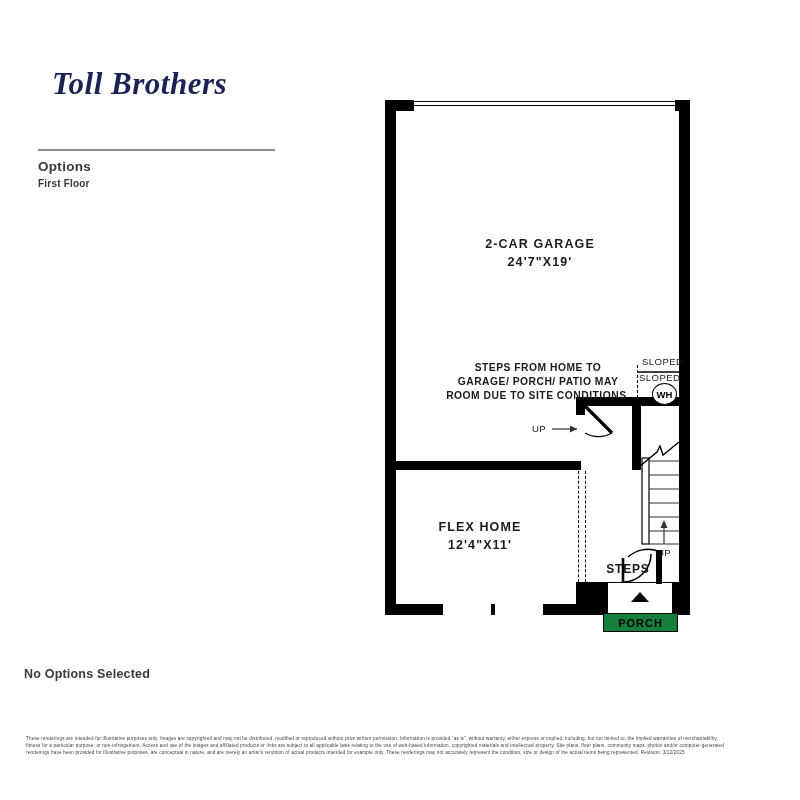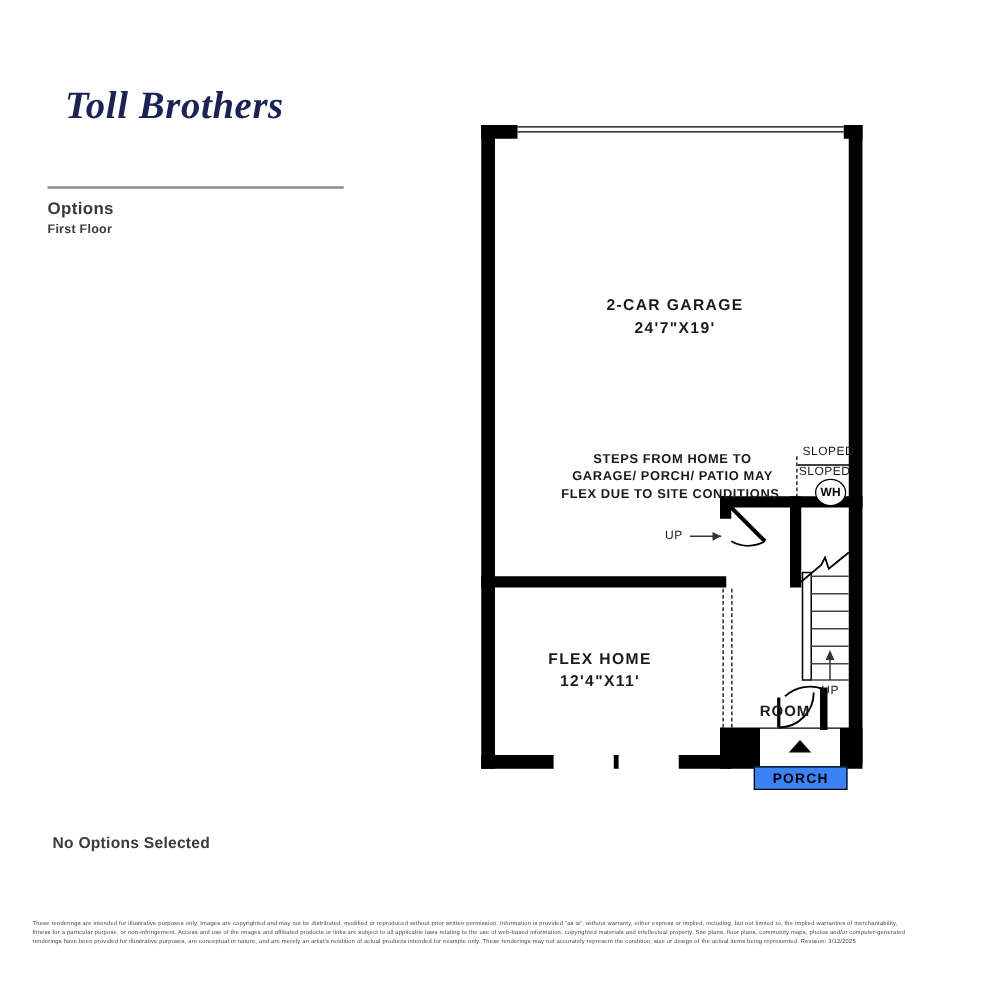--- a/index.html
+++ b/index.html
@@ -29,21 +29,21 @@
   }
   .plan-name{
     position:absolute;left:38px;top:159px;
     font-size:13.5px;font-weight:700;color:#3a3a3a;letter-spacing:0.3px;
   }
   .plan-floor{
     position:absolute;left:38px;top:178px;
     font-size:10px;font-weight:700;color:#3a3a3a;letter-spacing:0.2px;text-align:center;
   }
   .no-options{
-    position:absolute;left:42px;top:667px;
+    position:absolute;left:24px;top:667px;
     font-size:12.5px;font-weight:700;color:#3a3a3a;letter-spacing:0.2px;
   }
   .disclaimer{
     position:absolute;left:26px;top:735px;width:706px;
     font-size:4.6px;line-height:7.1px;color:#3c3c3c;
     letter-spacing:0.18px;
     text-align:left;
   }
 
   
@@ -72,21 +72,21 @@
     position:absolute;border-left:1.2px dashed #000;
   }
   .wh{
     position:absolute;
     width:23px;height:20px;border:1.7px solid #000;border-radius:50%;
     font-size:9.5px;font-weight:700;color:#000;
     display:flex;align-items:center;justify-content:center;
     letter-spacing:0.2px;background:#fff;
   }
   .porch-box{
-    position:absolute;border:1.6px solid #000;background:#3b82f6;
+    position:absolute;border:1.6px solid #000;background:#15803d;
     font-size:11px;font-weight:700;letter-spacing:1px;color:#000;
     display:flex;align-items:center;justify-content:center;
     padding:0 3px;
   }
   .tri{
     position:absolute;width:0;height:0;
     border-left:9px solid transparent;border-right:9px solid transparent;
     border-bottom:10px solid #000;
   }
   svg.olay{position:absolute;left:0;top:0;width:320px;height:545px;overflow:visible;}
@@ -183,33 +183,33 @@
       </g>
 
       <line x1="258" y1="277" x2="300" y2="277" stroke="#000" stroke-width="1.3"></line>
     </svg>
 
     <div class="lbl" style="left:60px;top:142px;width:200px;text-align:center;">2-CAR GARAGE</div>
     <div class="lbl" style="left:60px;top:160px;width:200px;">24'7"X19'</div>
 
     <div class="note" style="left:33px;top:266px;width:250px;">STEPS FROM HOME TO</div>
     <div class="note" style="left:33px;top:280px;width:250px;">GARAGE/ PORCH/ PATIO MAY</div>
-    <div class="note" style="left:33px;top:294px;width:250px;">FLEX DUE TO SITE CONDITIONS.</div>
+    <div class="note" style="left:33px;top:294px;width:250px;">ROOM DUE TO SITE CONDITIONS.</div>
 
     <div class="small" style="left:262px;top:261px;">SLOPED</div>
     <div class="small" style="left:259px;top:277px;">SLOPED</div>
     <div class="wh" style="left:272px;top:288px;">WH</div>
 
     <div class="small" style="left:152px;top:328px;">UP</div>
     <div class="small" style="left:277px;top:452px;">UP</div>
 
     <div class="lbl" style="left:20px;top:425px;width:160px;">FLEX HOME</div>
     <div class="lbl" style="left:20px;top:443px;width:160px;">12'4"X11'</div>
 
-    <div class="lbl" style="left:213px;top:467px;width:70px;font-size:12px;letter-spacing:0.8px;">ROOM</div>
+    <div class="lbl" style="left:213px;top:467px;width:70px;font-size:12px;letter-spacing:0.8px;">STEPS</div>
 
     <div class="tri" style="left:251px;top:497px;"></div>
     <div class="porch-box" style="left:223px;top:518px;width:67px;height:17px;">PORCH</div>
   </div>
 
   <div class="no-options">No Options Selected</div>
   <div class="disclaimer">These renderings are intended for illustrative purposes only. Images are copyrighted and may not be distributed, modified or reproduced without prior written permission. Information is provided “as is”, without warranty, either express or implied, including, but not limited to, the implied warranties of merchantability, fitness for a particular purpose, or non-infringement. Access and use of the images and affiliated products or links are subject to all applicable laws relating to the use of web-based information, copyrighted materials and intellectual property. Site plans, floor plans, community maps, photos and/or computer-generated renderings have been provided for illustrative purposes, are conceptual in nature, and are merely an artist’s rendition of actual products intended for example only. These renderings may not accurately represent the condition, size or design of the actual items being represented. Revision: 3/12/2025</div>
 
 </div>
 

